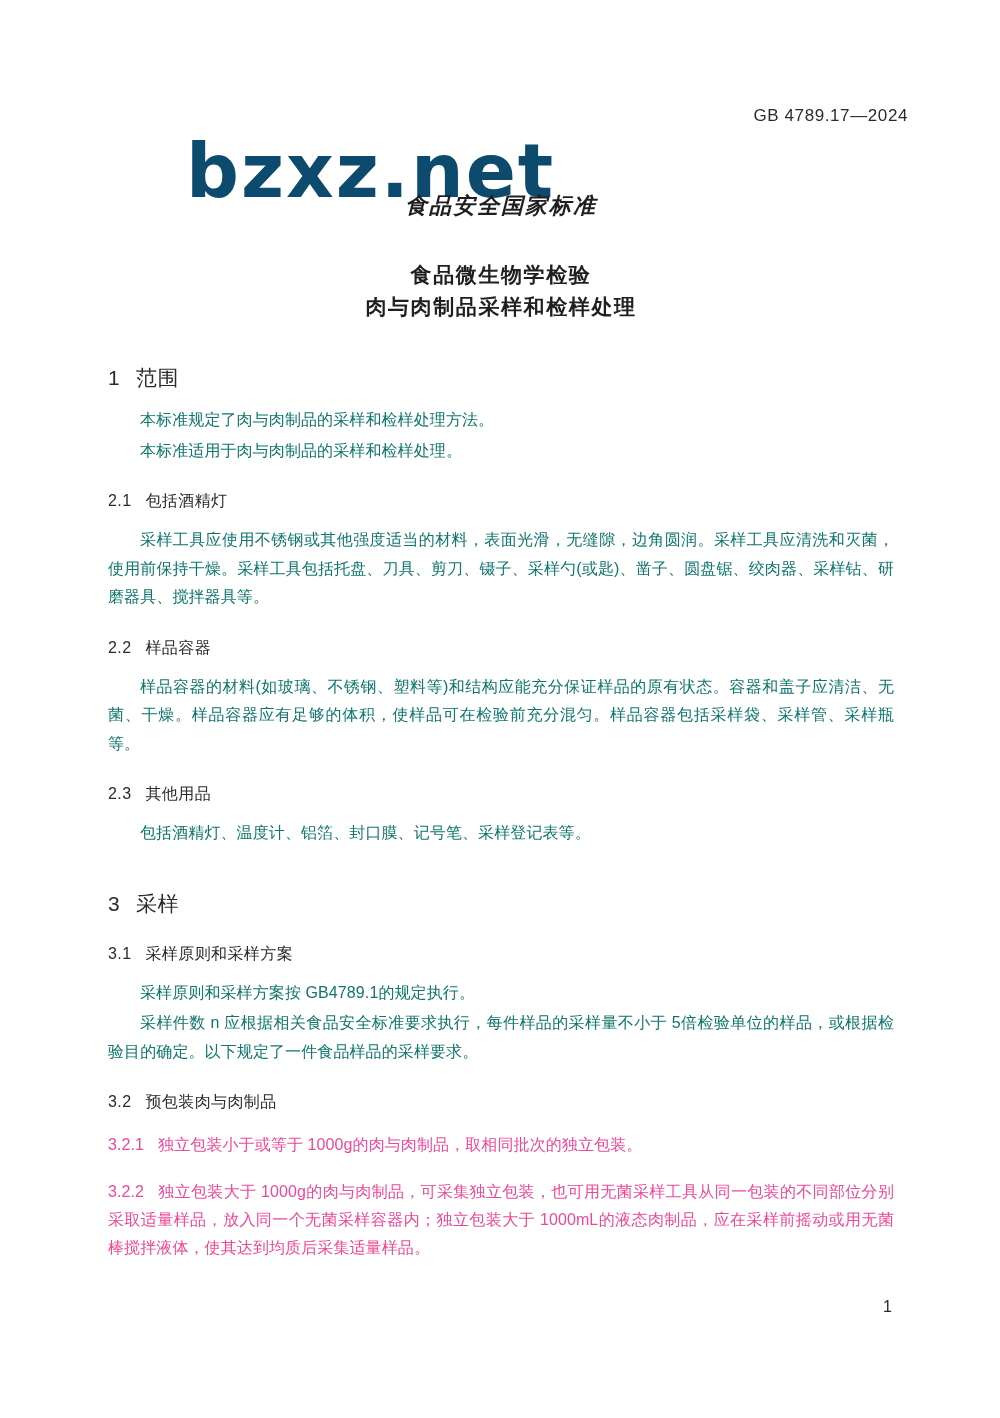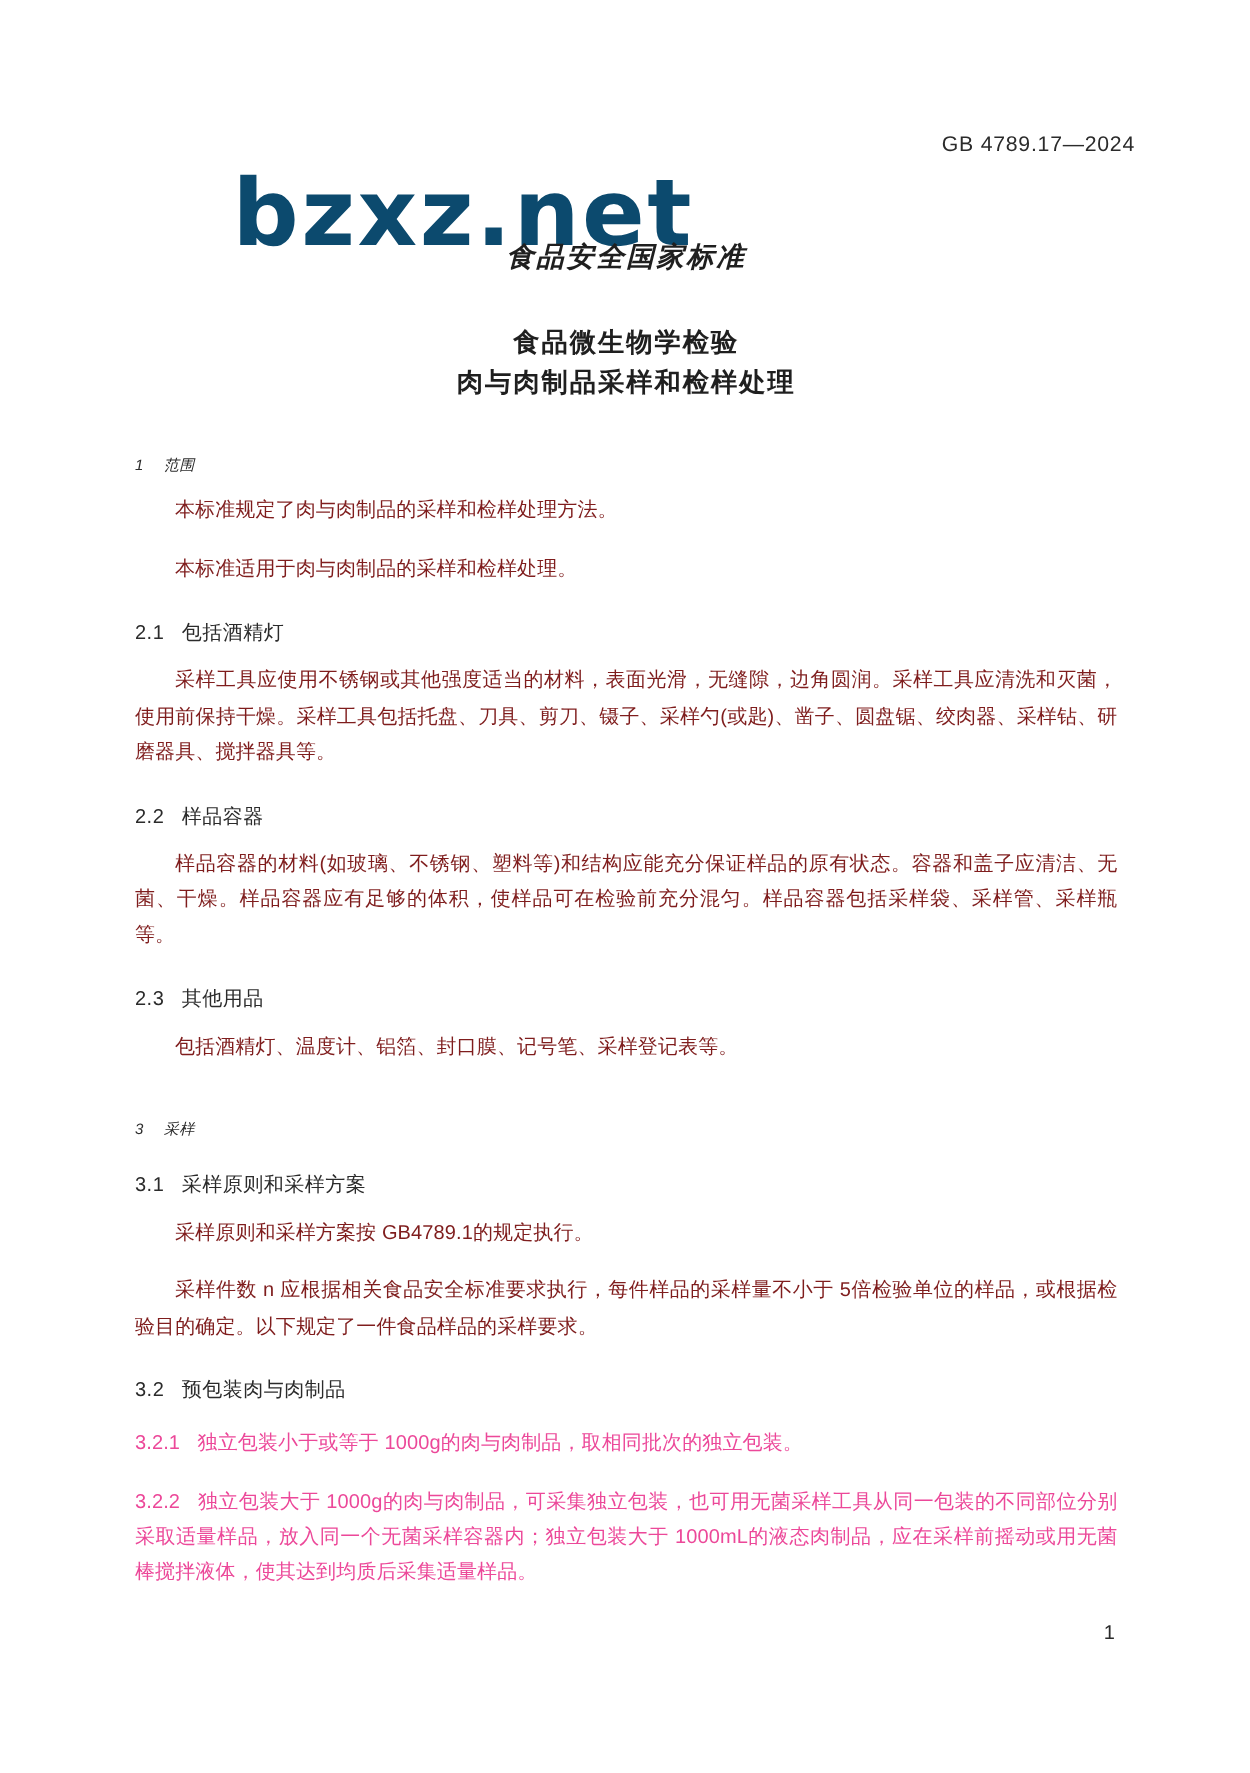--- a/index.html
+++ b/index.html
@@ -74,48 +74,47 @@
   .sub-title {
     font-size: 21px;
     font-weight: bold;
     letter-spacing: 1.6px;
     color: #1f1f1f;
     line-height: 1.52;
   }
 
   
   .h1 {
-    font-size: 12px;
+    font-size: 21px;
     color: #2b2b2b;
     margin-top: 42px;
     letter-spacing: 0.4px;
-    font-style: italic;
   }
   .h1 .num { margin-right: 16px; }
 
   .h2 {
     font-size: 16px;
     color: #2b2b2b;
     margin-top: 26px;
     letter-spacing: 0.4px;
   }
   .h2 .num { margin-right: 14px; }
 
   
   .para {
     font-size: 16px;
     line-height: 1.78;
-    color: #7f1d1d;
+    color: #0f766e;
     text-align: justify;
     text-justify: inter-ideograph;
     margin-top: 14px;
     letter-spacing: 0.1px;
   }
   .para.indent { text-indent: 32px; }
-  .para.tight { margin-top: 18px; }
+  .para.tight { margin-top: 2px; }
 
   
   .clause {
     font-size: 16px;
     line-height: 1.78;
     color: #ec4899;
     text-align: justify;
     text-justify: inter-ideograph;
     margin-top: 18px;
     letter-spacing: 0.1px;

